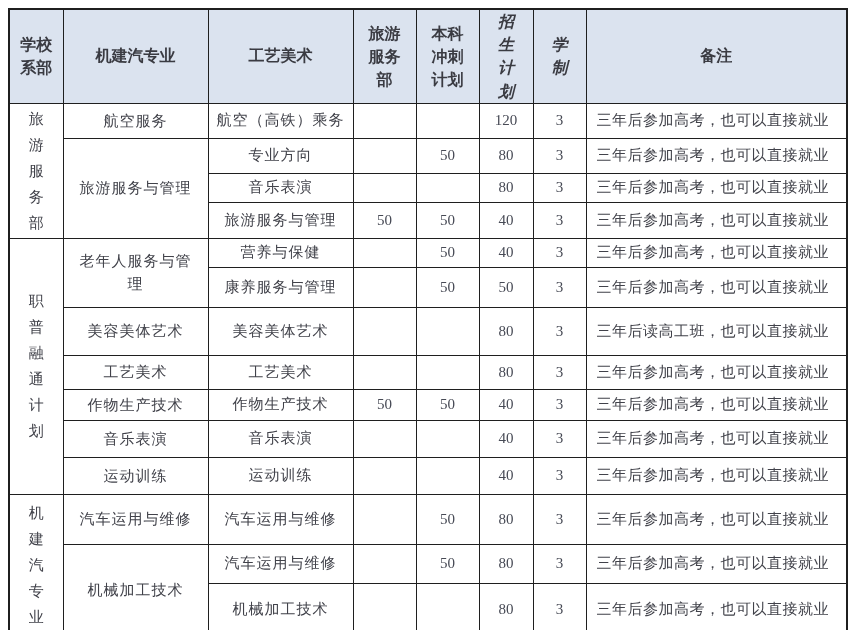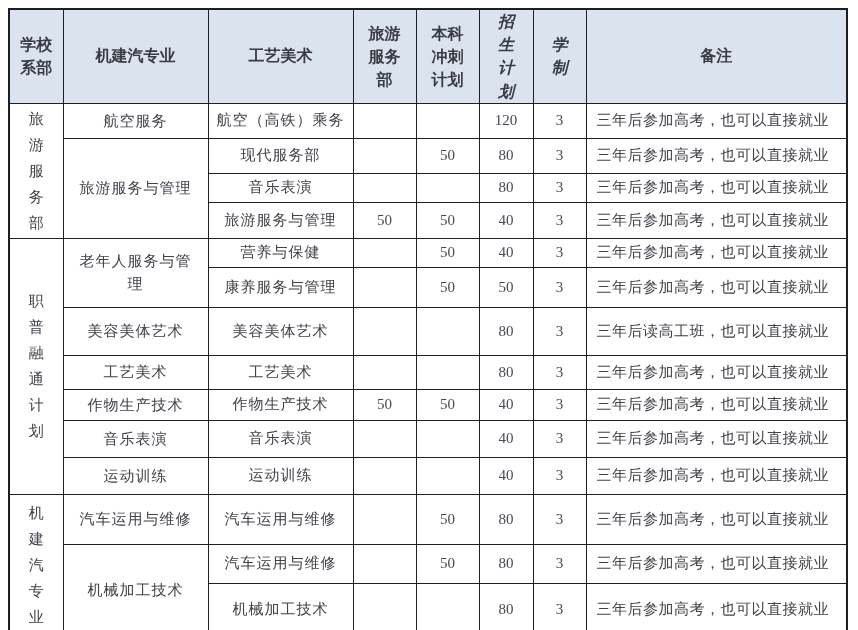--- a/index.html
+++ b/index.html
@@ -78,21 +78,21 @@
       <td class="cjk major"><span>航空服务</span></td>
       <td class="cjk dir"><span>航空（高铁）乘务</span></td>
       <td class="num"></td>
       <td class="num"></td>
       <td class="num">120</td>
       <td class="num">3</td>
       <td class="remark">三年后参加高考，也可以直接就业</td>
     </tr>
     <tr style="height:35px">
       <td rowspan="3" class="cjk major"><span>旅游服务与管理</span></td>
-      <td class="cjk dir"><span>现代服务部</span></td>
+      <td class="cjk dir"><span>专业方向</span></td>
       <td class="num"></td>
       <td class="num">50</td>
       <td class="num">80</td>
       <td class="num">3</td>
       <td class="remark">三年后参加高考，也可以直接就业</td>
     </tr>
     <tr style="height:29px">
       <td class="cjk dir"><span>音乐表演</span></td>
       <td class="num"></td>
       <td class="num"></td>

